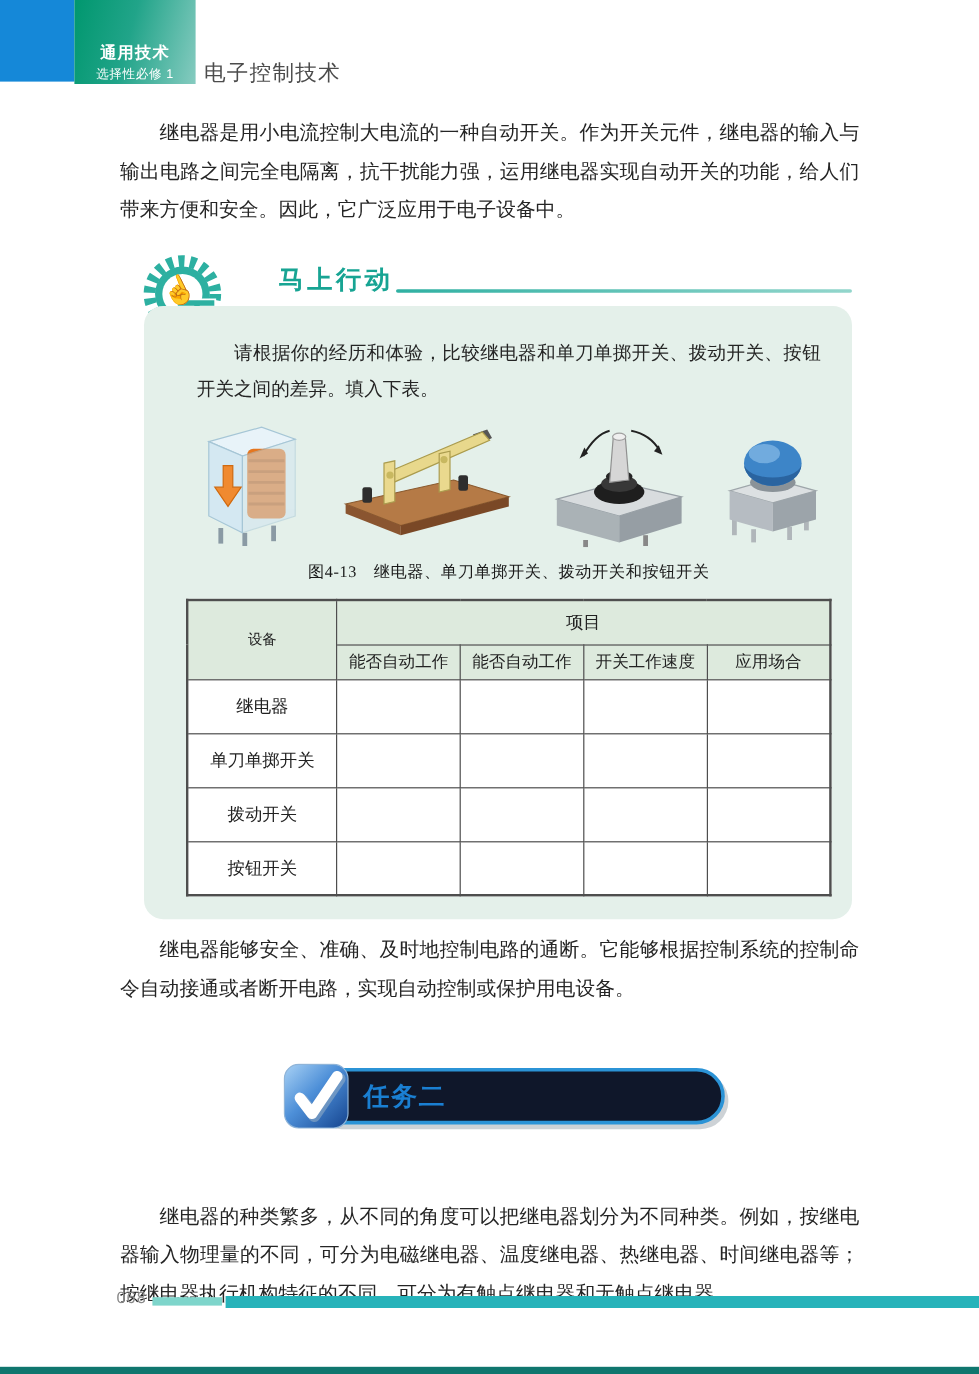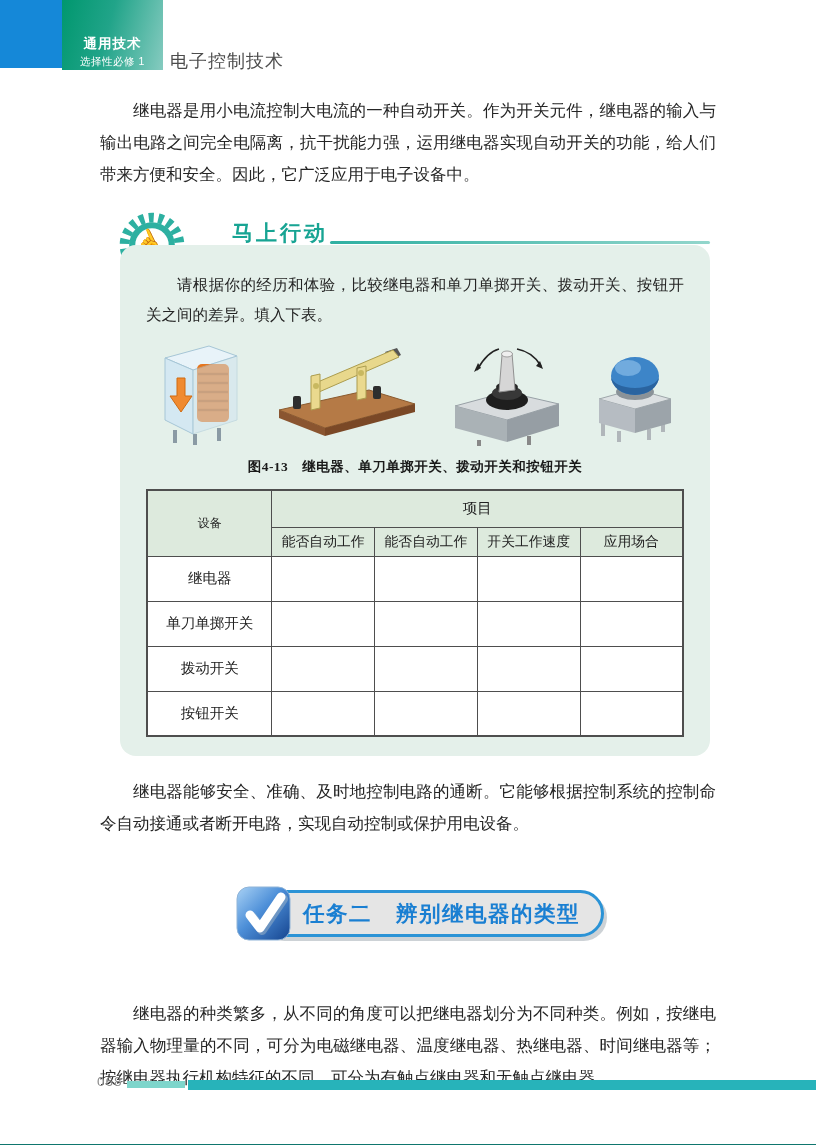--- a/index.html
+++ b/index.html
@@ -1,21 +1,21 @@
 <!DOCTYPE html>
 <html><head>
 <meta charset="utf-8">
 <style>
   * { margin:0; padding:0; box-sizing:border-box; }
   body { background:#ffffff; }
   .page {
     position:relative; width:816px; height:1145px; background:#ffffff;
     font-family:"Liberation Serif","DejaVu Serif",serif; color:#252525;
     overflow:hidden; margin:0 auto;
-    border-bottom:1px solid #0f766e;
+    border-bottom:6px solid #0f766e;
   }
   
   .hdr-blue { position:absolute; left:0; top:0; width:62px; height:68px; background:#1588d8; }
   .hdr-badge {
     position:absolute; left:62px; top:0; width:101px; height:70px;
     background:linear-gradient(105deg,#00976e 0%,#21a489 45%,#86cbc0 100%);
     color:#fff; text-align:center; padding-top:35px;
     font-family:"Liberation Sans","DejaVu Sans",sans-serif;
   }
   .hdr-badge .t1 { font-size:13.5px; font-weight:bold; letter-spacing:1px; }
@@ -38,51 +38,51 @@
     position:absolute; left:232px; top:219px; font-size:21px; font-weight:bold;
     color:#17a493; letter-spacing:3px;
     font-family:"Liberation Sans","DejaVu Sans",sans-serif;
   }
   .activity-rule {
     position:absolute; left:330px; top:241px; width:380px; height:3px;
     background:linear-gradient(to right,#2fb0a2,#93d6cc);
     border-radius:2px;
   }
   .activity-box {
-    position:absolute; left:120px; top:245px; width:590px; height:511px;
-    background:#e4f0ea; border-radius:16px;
+    position:absolute; left:120px; top:255px; width:590px; height:511px;
+    background:#e4f0ea; border-radius:16px;padding-left:18px;
   }
   .instruction {
     margin:25px 26px 0; font-size:15.5px; line-height:30px;
     text-align:justify; text-indent:2em;
   }
   .figure-row {
     margin-top:12px; height:108px; display:flex; align-items:center;
     justify-content:center; gap:26px;
   }
   .figure-caption {
-    margin-top:8px; text-align:center; font-weight:bold; font-size:13.5px; color:#1a1a1a;
+    margin-top:8px; text-align:center; font-weight:normal; font-size:13.5px; color:#1a1a1a;
     letter-spacing:0.5px;
   }
   
   .cmp-table {
     margin:13px auto 0; border-collapse:collapse; width:538px;
     border:2px solid #4e4e4e; background:#fff;
   }
   .cmp-table th, .cmp-table td { border:1px solid #4e4e4e; text-align:center; color:#222; }
   .cmp-table th { background:#ddeadd; font-weight:500; }
   .th-dev { width:125px; font-size:12px; }
   .th-proj { height:37px; font-size:14.5px; }
   .subhead th { height:29px; font-size:13.8px; width:103px; }
   .datarow td { height:45px; }
   .rowlabel { font-size:14.5px; }
   
   .task-pill {
     position:absolute; left:258px; top:890px; width:346px; height:47px;
-    background:#e5e5e5; border:3px solid #2b93d6; border-radius:24px;
+    background:#0f172a; border:3px solid #2b93d6; border-radius:24px;
     box-shadow:3px 4px 0 rgba(145,155,165,0.45);
     display:flex; align-items:center; padding-left:42px;
     font-family:"Liberation Sans","DejaVu Sans",sans-serif;
     color:#1a7fd2; font-weight:bold; font-size:21.5px; letter-spacing:1.5px;
     z-index:1;
   }
   .task-pill .gap { display:inline-block; width:24px; }
   .task-icon { position:absolute; left:236px; top:886px; width:55px; height:55px; z-index:2; }
   
   .page-num {
@@ -253,21 +253,20 @@
         </linearGradient>
       </defs>
       <rect x="1" y="1" width="53" height="53" rx="12" fill="url(#chk)" stroke="#8fb4d8" stroke-width="1"></rect>
       <path d="M14 29 L24 42 L45 11" fill="none" stroke="#9fb6c8" stroke-width="10" stroke-linecap="round" stroke-linejoin="round" opacity="0.5" transform="translate(2,2)"></path>
       <path d="M14 29 L24 42 L45 11" fill="none" stroke="#ffffff" stroke-width="9" stroke-linecap="round" stroke-linejoin="round"></path>
     </svg>
   </div>
   <div class="task-pill">
     <span>任务二</span>
     <span class="gap"></span>
-    <span>辨别继电器的类型</span>
   </div>
 
   <p class="para" id="para3">继电器的种类繁多，从不同的角度可以把继电器划分为不同种类。例如，按继电器输入物理量的不同，可分为电磁继电器、温度继电器、热继电器、时间继电器等；按继电器执行机构特征的不同，可分为有触点继电器和无触点继电器。</p>
 
   <span class="page-num">068</span>
   <div class="bar-light"></div>
   <div class="bar-dark"></div>
 
 </div>
 

